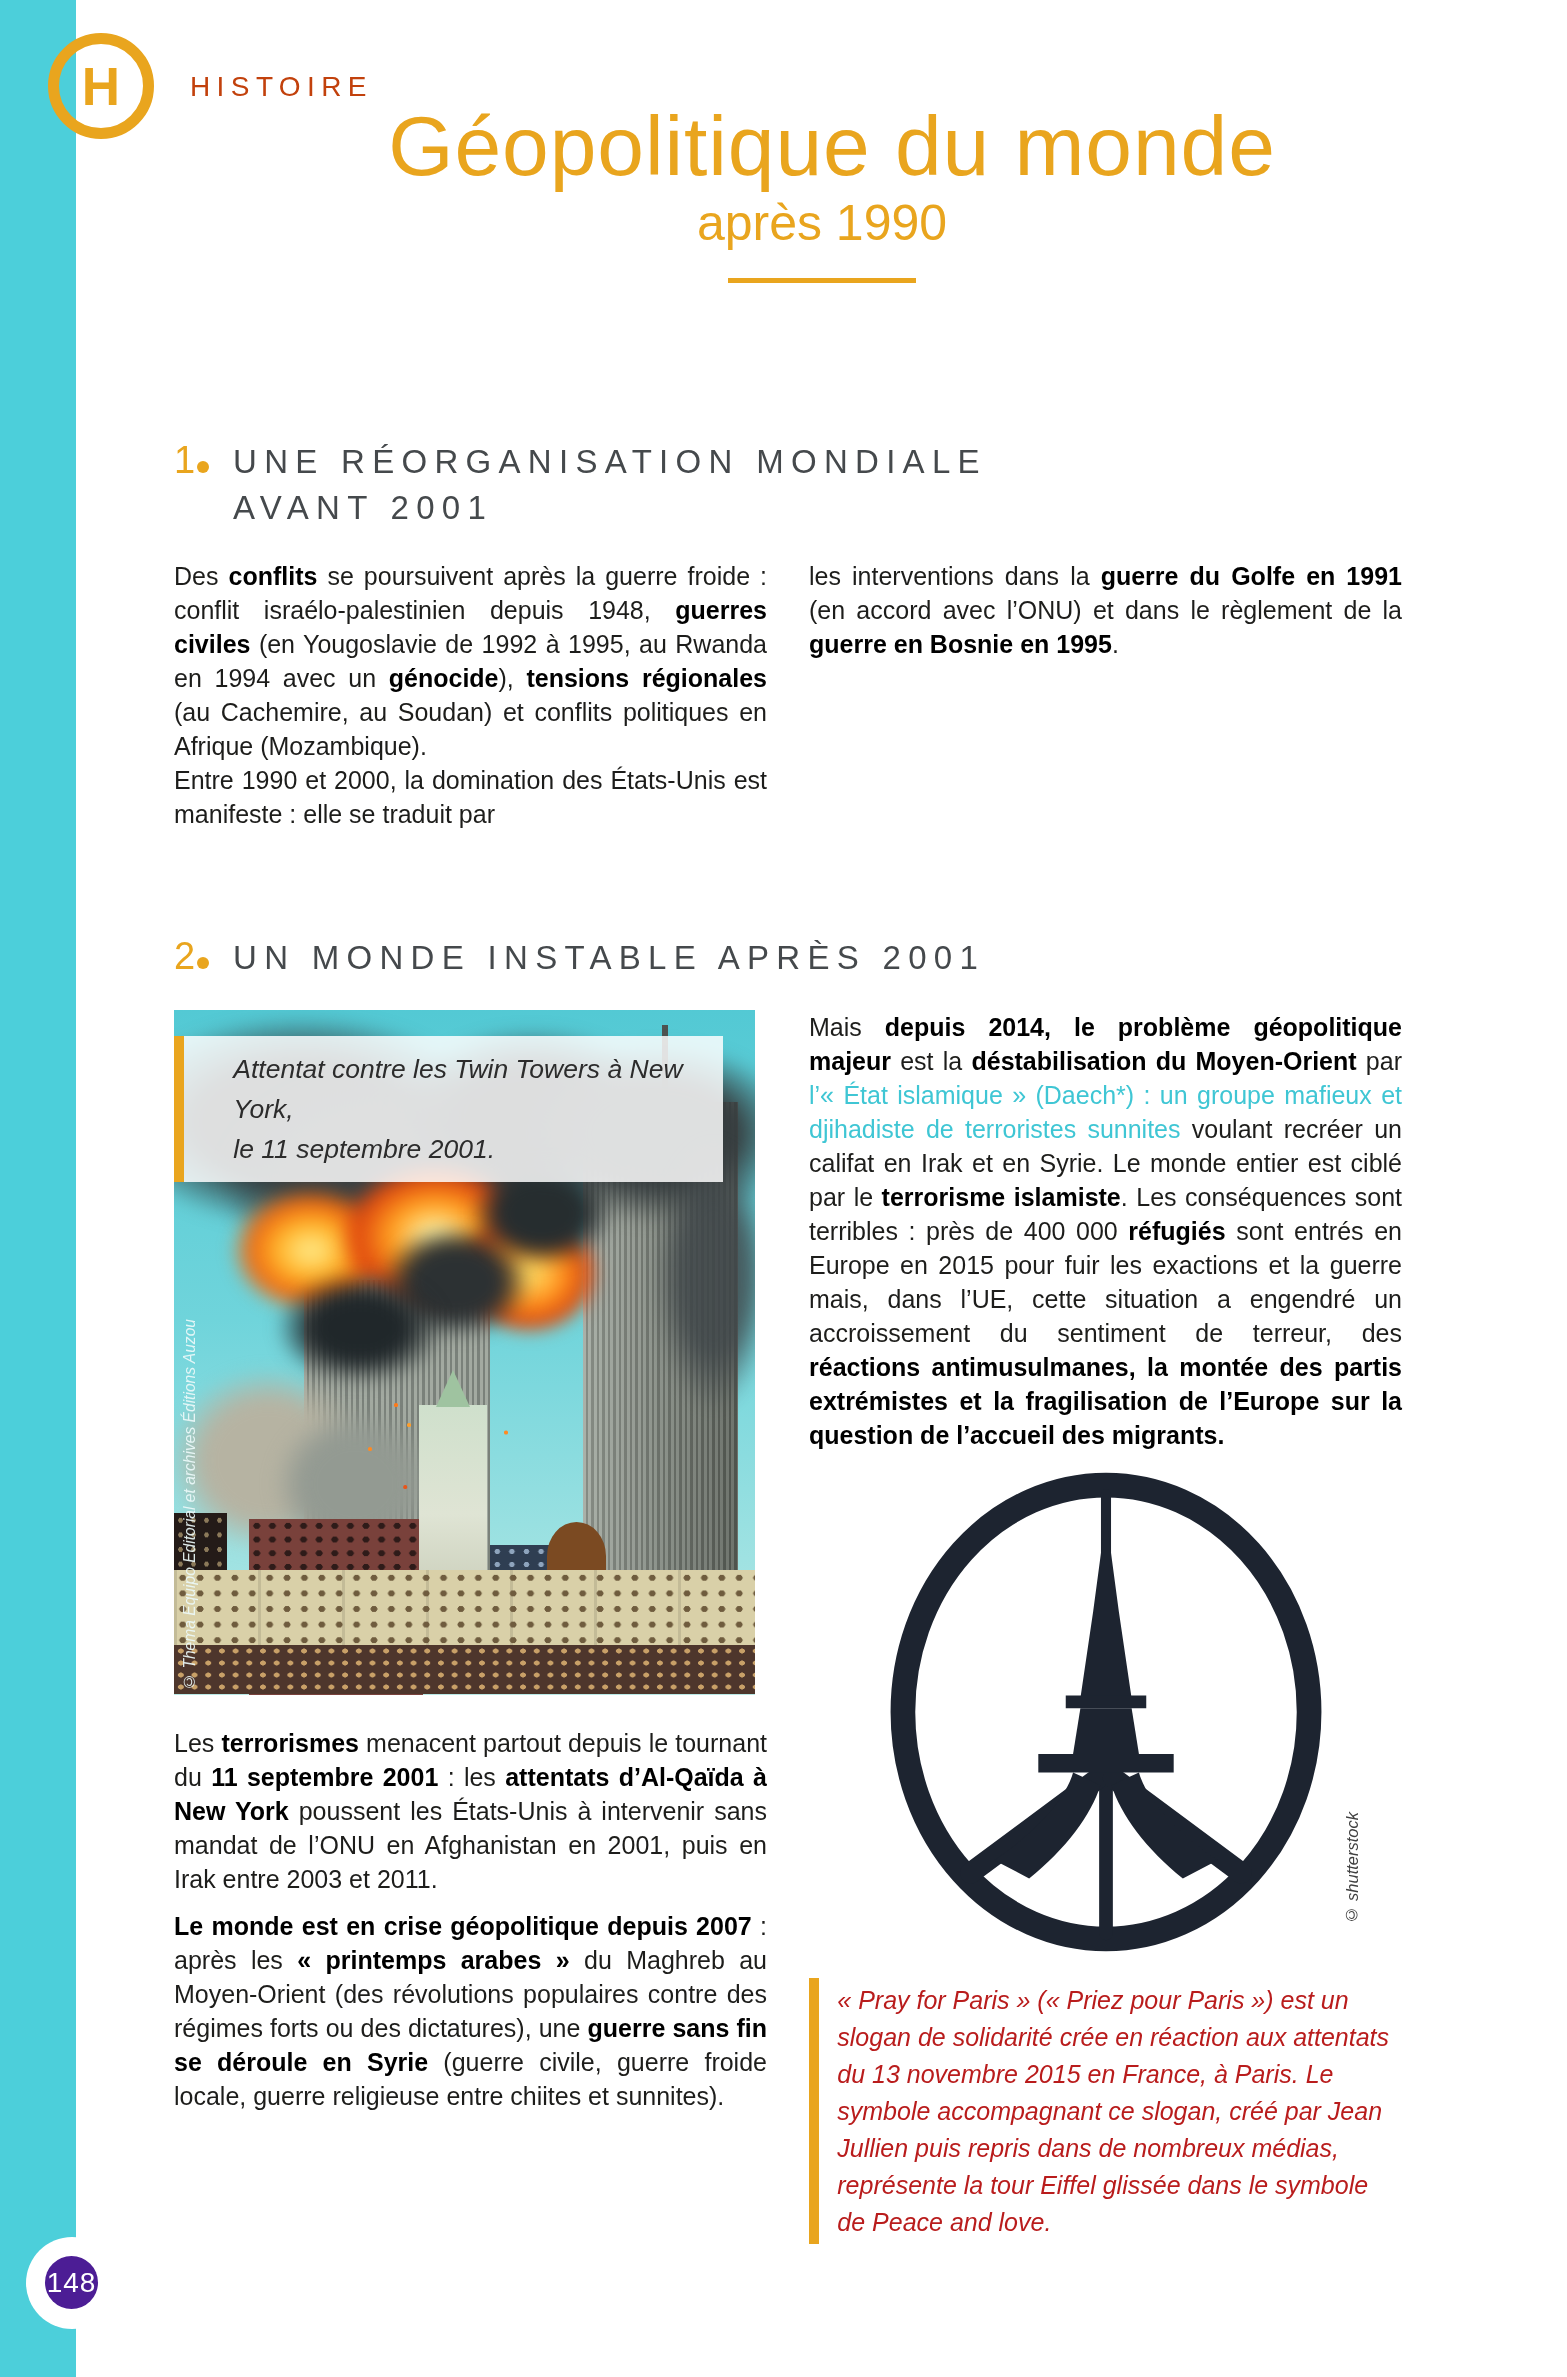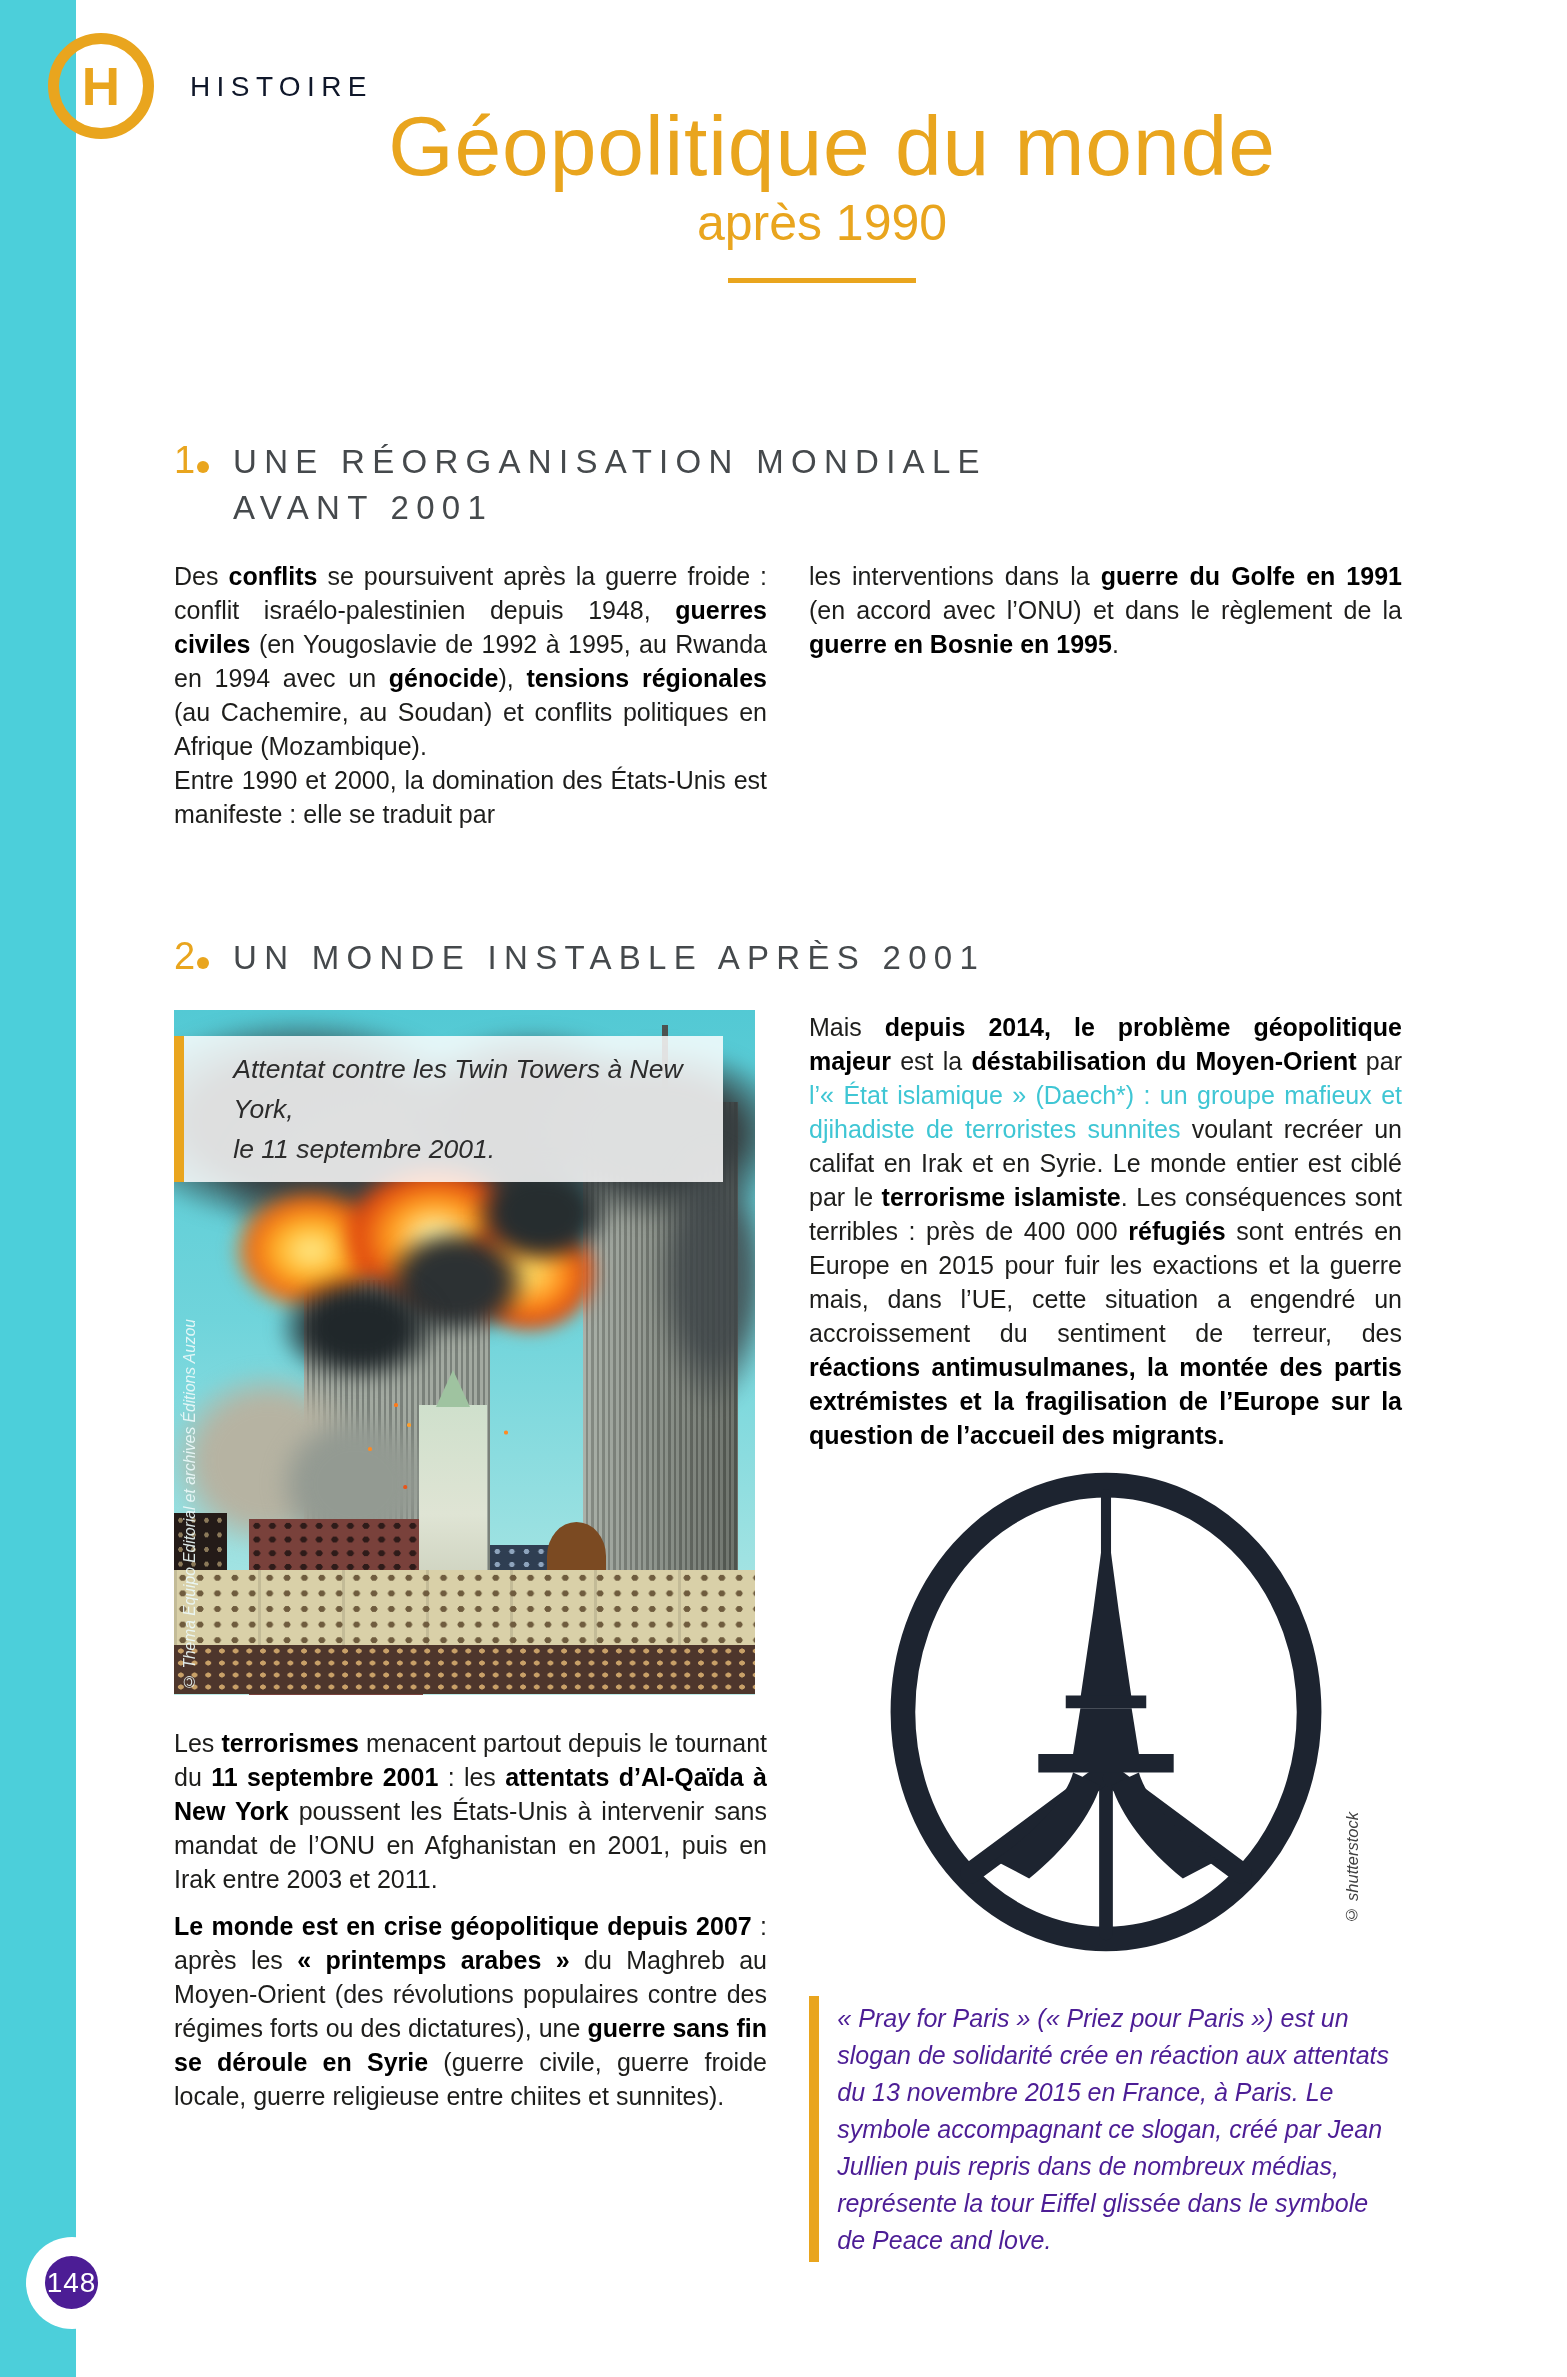--- a/index.html
+++ b/index.html
@@ -66,37 +66,37 @@
   .cap-box{position:absolute;left:0;top:26px;width:549px;display:flex;background:rgba(255,255,255,.84);box-sizing:border-box;gap:31px;}
   .cap-bar{width:10px;flex:none;}
   .cap-text{padding:13px 18.3px;font-style:italic;font-size:26.5px;line-height:40px;color:#2c2c2c;}
   .cap-text span{display:block;}
   .photo-credit{position:absolute;left:7.3px;bottom:5.5px;font-size:15.6px;font-style:italic;
       color:rgba(236,249,249,.92);writing-mode:vertical-rl;transform:rotate(180deg);}
   
   .peace-fig{position:relative;width:458px;margin:13px auto 0 auto;}
   .peace-credit{position:absolute;right:-27.5px;bottom:38px;font-size:16.5px;font-style:italic;color:#3f3f3f;
       writing-mode:vertical-rl;transform:rotate(180deg);}
-  .peace-caption{margin-top:34px;border-left:10px solid;padding:3.7px 0 3.7px 18.3px;
-      font-style:italic;font-size:25px;line-height:37px;color:#4c1d95;width:586px;box-sizing:border-box;}
+  .peace-caption{margin-top:16px;border-left:10px solid;padding:3.7px 0 3.7px 18.3px;
+      font-style:italic;font-size:25px;line-height:37px;color:#b91c1c;width:586px;box-sizing:border-box;}
   
   .page-badge{position:absolute;left:26px;top:2237px;width:92px;height:92px;border-radius:50%;background:#fff;}
   .badge-disc{position:absolute;left:19px;top:19px;width:53px;height:53px;border-radius:50%;
       display:flex;align-items:center;justify-content:center;font-size:28px;font-weight:300;color:#fff;letter-spacing:0.9px;}
 </style>
 </head>
 <body>
 
 <div class="page">
   <div class="teal-bar" style="background: rgb(76, 207, 218);"></div>
 
   <div class="logo-circle" style="color: rgb(233, 165, 30); border-color: rgb(233, 165, 30);">
     <span>H</span>
   </div>
-  <div class="brand-label" style="color: #0f172a; text-align: center;">HISTOIRE</div>
+  <div class="brand-label" style="color: #c2410c; text-align: center;">HISTOIRE</div>
 
   <div class="title-wrap">
     <h1 class="main-title" style="color: rgb(233, 165, 30);">Géopolitique du monde</h1>
     <h2 class="sub-title" style="color: rgb(233, 165, 30);">après 1990</h2>
     <div class="title-rule" style="background: rgb(233, 165, 30);"></div>
   </div>
 
   <div class="section" style="top:439px;">
     <div class="sec-head">
       <span class="sec-num orange-text" style="color: rgb(233, 165, 30);"><span>1</span><span class="num-dot" style="background: rgb(233, 165, 30);"></span></span>

